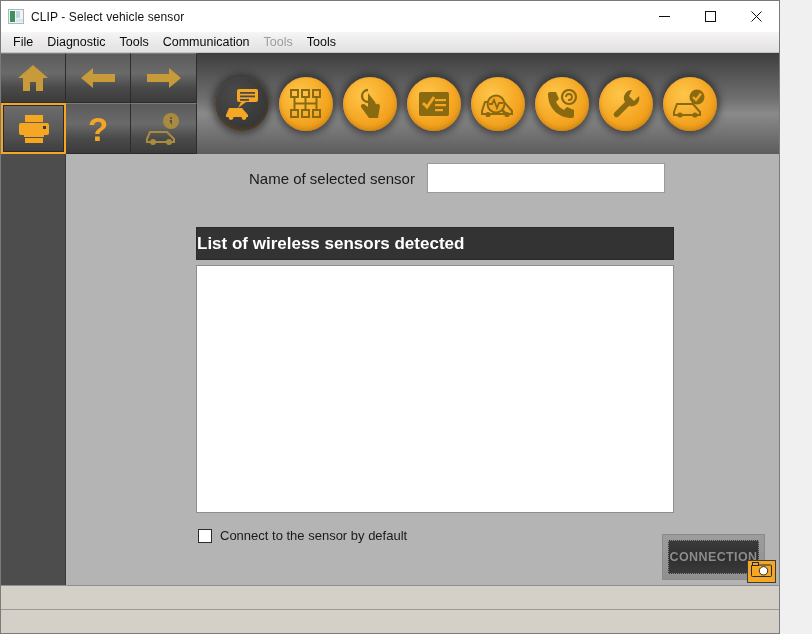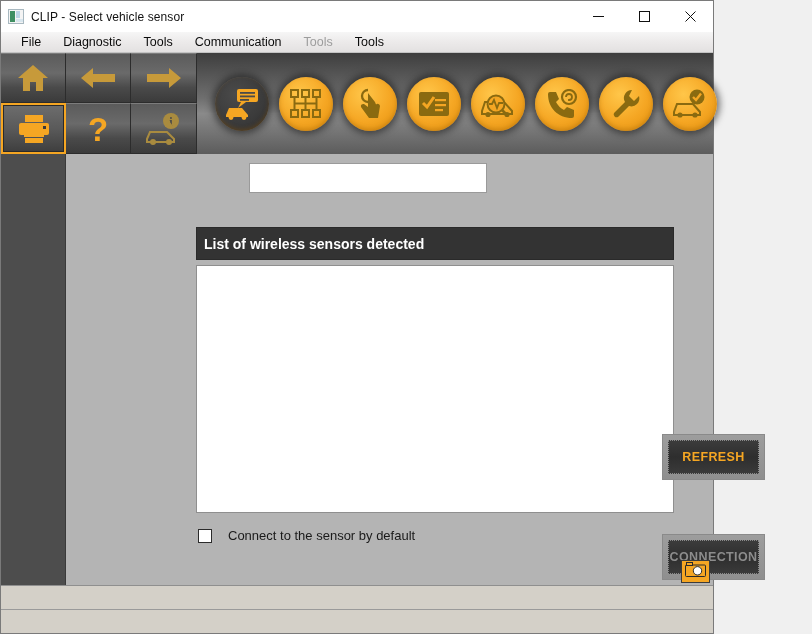--- a/index.html
+++ b/index.html
@@ -4,21 +4,21 @@
 <style>
   * { box-sizing: border-box; margin: 0; padding: 0; }
   html, body {
     width: 812px; height: 634px;
     font-family: "Liberation Sans", sans-serif;
     background: #f0f0f0;
     overflow: hidden;
   }
   #app {
     position: relative;
-    width: 714px; height: 634px;
+    width: 780px; height: 634px;
     background: #b4b4b4;
     border: 1px solid #7a7a7a;
     display: flex; flex-direction: column;
   }
 
   
   .titlebar {
     height: 31px; background: #ffffff;
     display: flex; align-items: center;
     flex: 0 0 auto; position: relative;
@@ -51,21 +51,21 @@
   .menubar {
     height: 21px;
     background: linear-gradient(180deg,#f6f6f6 0%,#eceaea 50%,#e3e1e1 100%);
     display: flex; align-items: center;
     border-bottom: 1px solid #c3c3c3;
     flex: 0 0 auto;
     padding-left: 5px;
   }
   .menu-item {
     font-size: 12.5px; color: #0b0b0b;
-    padding: 2px 7px 3px 7px; white-space: nowrap; margin-left: 8px;
+    padding: 2px 7px 3px 7px; white-space: nowrap;
   }
   .menu-item.disabled { color: #9d9d9d; }
 
   
   .toolbar-row {
     height: 101px; display: flex; flex: 0 0 auto;
     background: linear-gradient(180deg,#3e3e3e 0%,#6f6f6f 45%,#8a8a8a 60%,#5c5c5c 100%);
   }
   .navgrid {
     width: 196px; height: 101px;
@@ -129,38 +129,38 @@
     padding: 0 5px; color: #111;
   }
 
   .list-header {
     position: absolute; left: 130px; top: 73px;
     width: 478px; height: 33px; background: #333333;
     display: flex; align-items: center;
     border: 1px solid #2a2a2a;
   }
   .list-header span {
-    color: #ffffff; font-size: 14px; font-weight: bold; padding-left: 7px;
+    color: #ffffff; font-size: 17px; font-weight: bold; 
   }
   .list-box {
     position: absolute; left: 130px; top: 111px;
     width: 478px; height: 248px;
     background: #ffffff; border: 1px solid #8f8f8f;
     overflow: auto;
   }
   .chk-row {
     position: absolute; left: 132px; top: 374px;
     display: flex; align-items: center;
   }
   .chk-box {
     width: 14px; height: 14px; background: #fff;
     border: 1px solid #2b2b2b; flex: 0 0 auto;
   }
   .chk-label {
-    font-size: 13px; color: #1a1a1a; margin-left: 16px; white-space: nowrap;
+    font-size: 13px; color: #1a1a1a; margin-left: 8px; white-space: nowrap;
   }
 
   .act-btn {
     position: absolute;
     width: 103px; height: 46px;
     background: linear-gradient(180deg,#9d9d9d 0%,#8f8f8f 100%);
     padding: 5px;
     border: 1px solid #8a8a8a;
   }
   .act-btn .inner {
@@ -400,37 +400,35 @@
 
     </div>
   </div>
 
   <div class="bodyrow">
     <div class="sidebar"></div>
 
     <div class="content">
 
       <div class="field-row">
+        <div class="field-label">Name of selected sensor</div>
         <input class="field-input" type="text" value="" style="">
       </div>
 
       <div class="list-header">
         <span>List of wireless sensors detected</span>
       </div>
 
       <div class="list-box"></div>
 
       <div class="chk-row">
         <div class="chk-box"></div>
         <div class="chk-label">Connect to the sensor by default</div>
       </div>
 
-      <div class="act-btn refresh">
-        <div class="inner">REFRESH</div>
-      </div>
 
       <div class="act-btn connection">
         <div class="inner">CONNECTION</div>
       </div>
 
       <div class="cam-btn">
         <span>
           <svg width="21" height="15" viewBox="0 0 21 15">
             <rect x="0.5" y="3" width="20" height="11.5" rx="1" fill="#f5a623" stroke="#2a2a2a" stroke-width="1"></rect>
             <rect x="1.5" y="0.5" width="6" height="3" fill="#f5a623" stroke="#2a2a2a" stroke-width="1"></rect>

